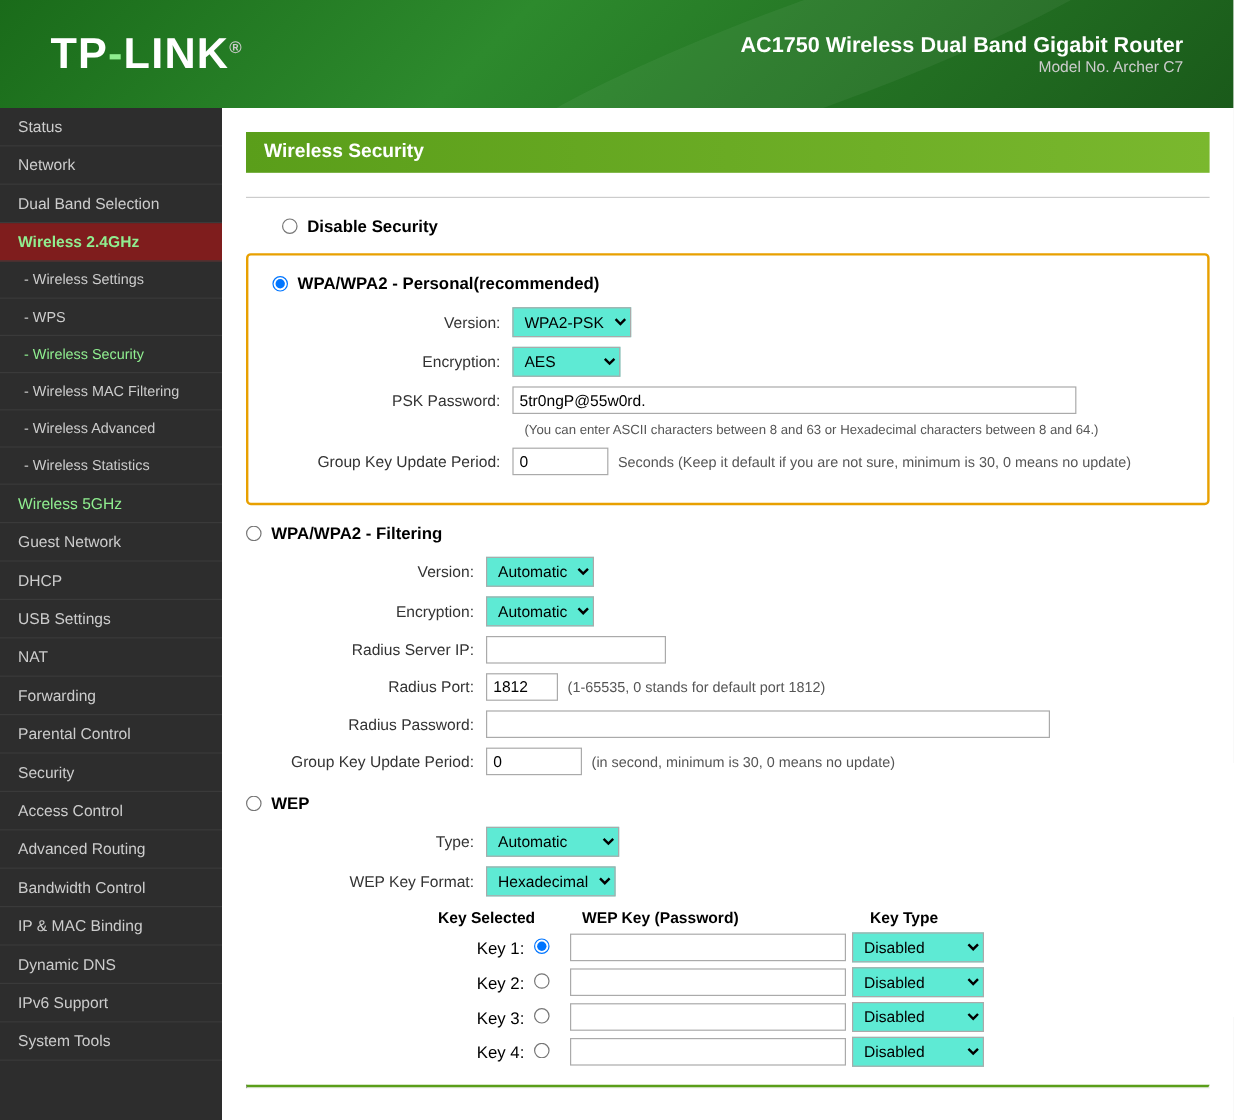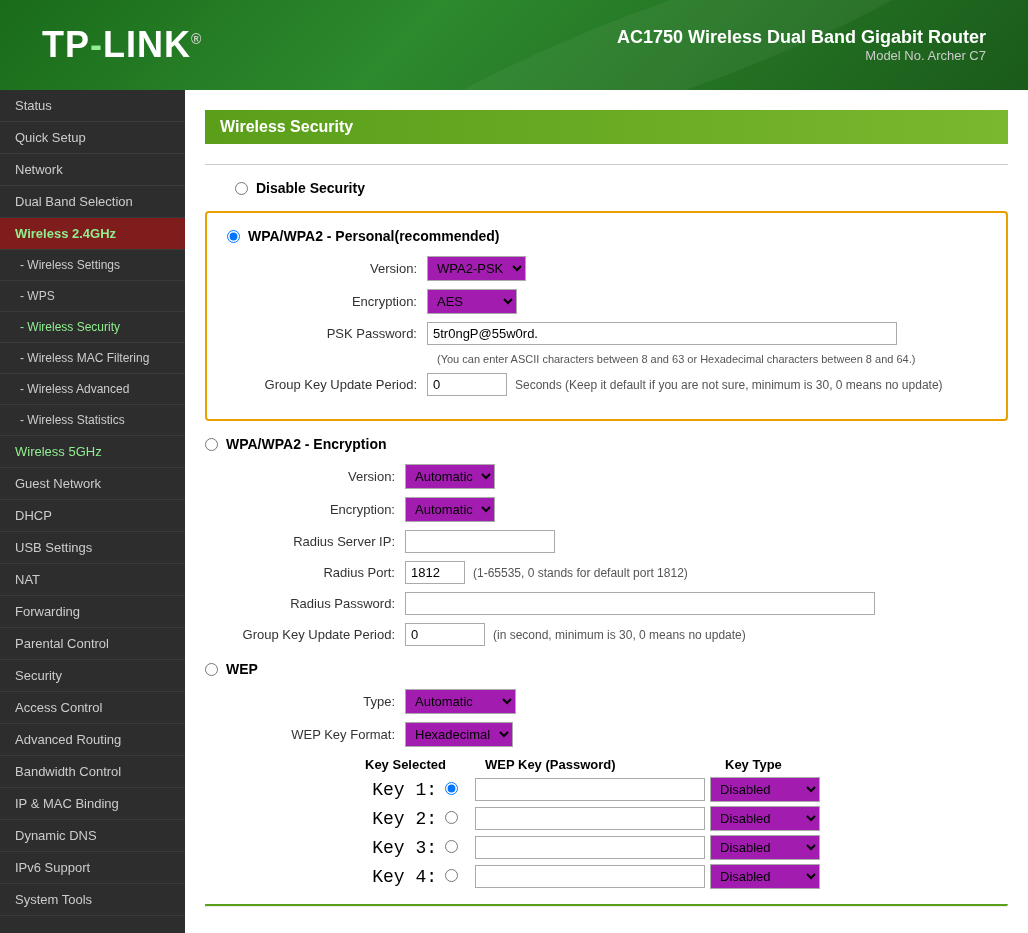--- a/index.html
+++ b/index.html
@@ -168,21 +168,21 @@
     }
     input[type="text"], input[type="password"] {
       border: 1px solid #aaa;
       padding: 3px 5px;
       font-size: 13px;
     }
     select {
       border: 1px solid #aaa;
       padding: 3px 5px;
       font-size: 13px;
-      background: #a21caf;
+      background: #5eead4;
       cursor: pointer;
     }
     .psk-input {
       width: 470px;
     }
     .group-key-input {
       width: 80px;
     }
     .radius-ip-input {
       width: 150px;
@@ -231,22 +231,21 @@
     }
     .wep-key-row {
       display: flex;
       align-items: center;
       margin: 4px 0;
     }
     .wep-key-label {
       width: 80px;
       text-align: right;
       padding-right: 8px;
-      font-size: 18px;
-      font-family: Liberation Mono, monospace;
+      font-size: 14px;
     }
     .wep-key-radio {
       width: 30px;
     }
     .wep-key-input {
       width: 230px;
     }
     .wep-key-select {
       width: 110px;
       margin-left: 5px;
@@ -266,21 +265,20 @@
   <div class="header-right">
     <div class="product-name">AC1750 Wireless Dual Band Gigabit Router</div>
     <div class="model">Model No. Archer C7</div>
   </div>
 </div>
 
 <div id="layout">
 
   <nav id="sidebar">
     <div class="sidebar-item">Status</div>
-    <div class="sidebar-item">Quick Setup</div>
     <div class="sidebar-item">Network</div>
     <div class="sidebar-item">Dual Band Selection</div>
     <div class="sidebar-item active">Wireless 2.4GHz</div>
     <div class="sidebar-item sub">- Wireless Settings</div>
     <div class="sidebar-item sub">- WPS</div>
     <div class="sidebar-item sub-active" style="background:#2d2d2d;color:#90ee90;padding-left:20px;font-size:12px;padding-top:8px;padding-bottom:8px;border-bottom:1px solid #3a3a3a;cursor:pointer;">- Wireless Security</div>
     <div class="sidebar-item sub">- Wireless MAC Filtering</div>
     <div class="sidebar-item sub">- Wireless Advanced</div>
     <div class="sidebar-item sub">- Wireless Statistics</div>
     <div class="sidebar-item" style="color:#90ee90;">Wireless 5GHz</div>
@@ -356,21 +354,21 @@
         <div class="form-control-wrap">
           <input type="text" class="group-key-input" value="0" style="">
           <span class="form-hint">Seconds (Keep it default if you are not sure, minimum is 30, 0 means no update)</span>
         </div>
       </div>
     </div>
 
     <div class="security-section">
       <div class="section-header">
         <input type="radio" name="security_mode" id="radio-wpa-enterprise" style="">
-        <label for="radio-wpa-enterprise" style="font-weight:bold;font-size:14px;">WPA/WPA2 - Encryption</label>
+        <label for="radio-wpa-enterprise" style="font-weight:bold;font-size:14px;">WPA/WPA2 - Filtering</label>
       </div>
 
       <div class="form-row">
         <div class="form-label">Version:</div>
         <div class="form-control-wrap">
           <select>
             <option selected="">Automatic</option>
             <option>WPA2</option>
             <option>WPA</option>
           </select>

